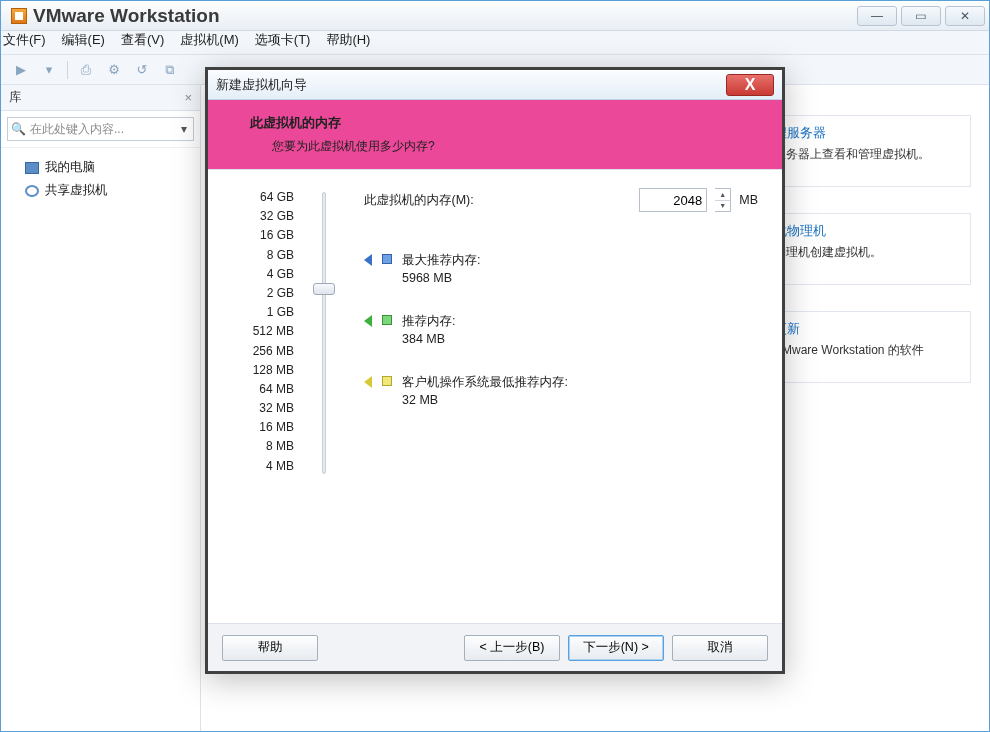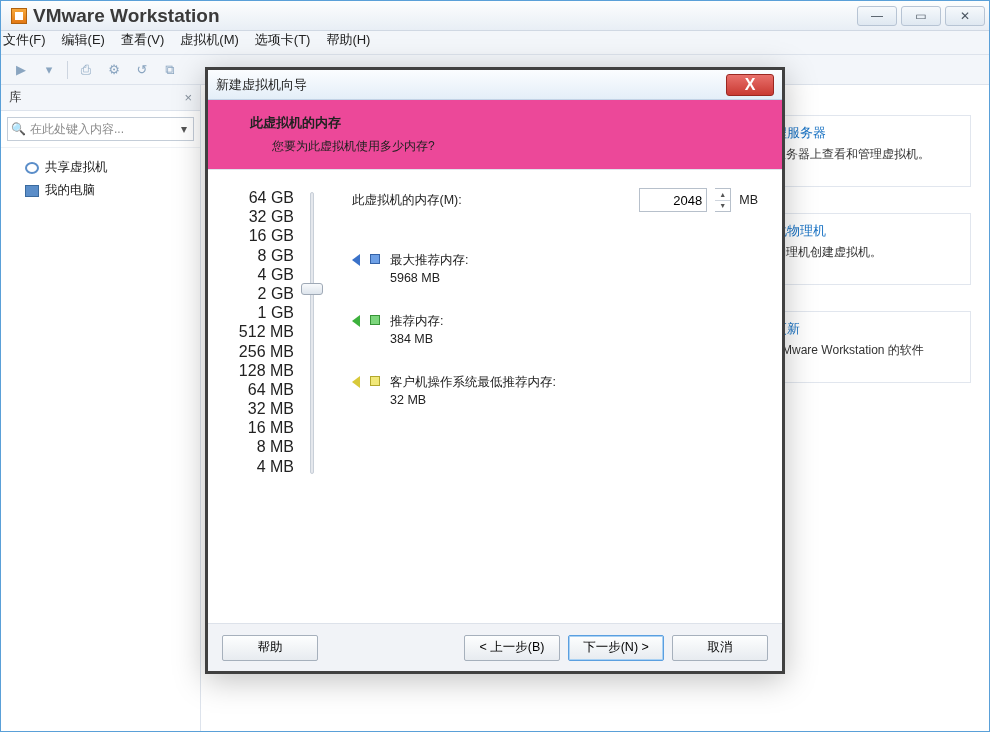--- a/index.html
+++ b/index.html
@@ -42,21 +42,21 @@
   .dialog { position:absolute; left:205px; top:67px; width:580px; height:607px; border:3px solid #404040; background:#fff; box-shadow:0 6px 30px rgba(0,0,0,.25);}
   .dlg-title{height:30px;background:linear-gradient(#fbfdff,#e4eef8);border-bottom:1px solid #c2d2e5;display:flex;align-items:center;padding:0 8px;}
   .dlg-title span{font-size:13px;color:#222;}
   .dlg-close{margin-left:auto;width:48px;height:22px;background:linear-gradient(#e8706b,#c93a33);border:1px solid #9a2721;border-radius:3px;display:flex;align-items:center;justify-content:center;color:#fff;font-weight:bold;cursor:pointer;}
   .dlg-header{background:#ec4899;border-bottom:1px solid #dfe4ec;padding:14px 22px 14px 42px;}
   .dlg-header .h1{font-size:13px;font-weight:bold;color:#222;}
   .dlg-header .h2{font-size:12px;color:#222;margin-top:6px;padding-left:22px;}
   .dlg-body{padding:18px 24px 0 24px;font-size:12.5px;color:#222;}
   .dlg-body .intro{margin-bottom:18px;}
   .mem-row{display:flex;align-items:flex-start;}
-  .ticks-col{width:62px;text-align:right;font-size:16px;color:#222;margin-right:4px;}
+  .ticks-col{width:62px;text-align:right;font-size:12px;color:#222;margin-right:16px;}
   .ticks-col div{height:19.2px;line-height:19.2px;}
   .slider-col{width:30px;position:relative;height:290px;}
   .slider-track{position:absolute;left:12px;top:4px;width:4px;height:282px;background:#e5e8ed;border:1px solid #c8cfd8;border-radius:2px;}
   .slider-thumb{position:absolute;left:3px;width:22px;height:12px;background:linear-gradient(#f8fafc,#dde4ec);border:1px solid #9fa9b6;border-radius:3px;}
   .info-col{flex:1;padding-left:24px;position:relative;}
   .mem-input-row{display:flex;align-items:center;gap:8px;margin-bottom:40px;}
   .mem-input-row .lbl{flex:0 0 auto;}
   .mem-input-row .spacer{flex:1;}
   .mem-input{width:68px;height:24px;border:1px solid #b7c0cb;text-align:right;padding-right:4px;font-size:13px;background:#fff;}
   .spinner{width:16px;height:24px;border:1px solid #b7c0cb;border-left:none;display:flex;flex-direction:column;}
@@ -119,26 +119,26 @@
       </div>
       <div class="search-row">
         <div class="search-box">
           <span class="mag">🔍</span>
           <span class="ph">在此处键入内容...</span>
           <span class="caret">▾</span>
         </div>
       </div>
       <div class="tree">
         <div class="tree-item">
+          <span class="ico ico-pc"></span>
+          <span>我的电脑</span>
+        </div>
+        <div class="tree-item">
           <span class="ico ico-share"></span>
           <span>共享虚拟机</span>
-        </div>
-        <div class="tree-item">
-          <span class="ico ico-pc"></span>
-          <span>我的电脑</span>
         </div>
       </div>
     </div>
 
     <div class="main-area">
       <div class="home-tab">
         <div class="home-card">
           <div class="ct">程服务器</div>
           <div class="cd">服务器上查看和管理虚拟机。</div>
         </div>

